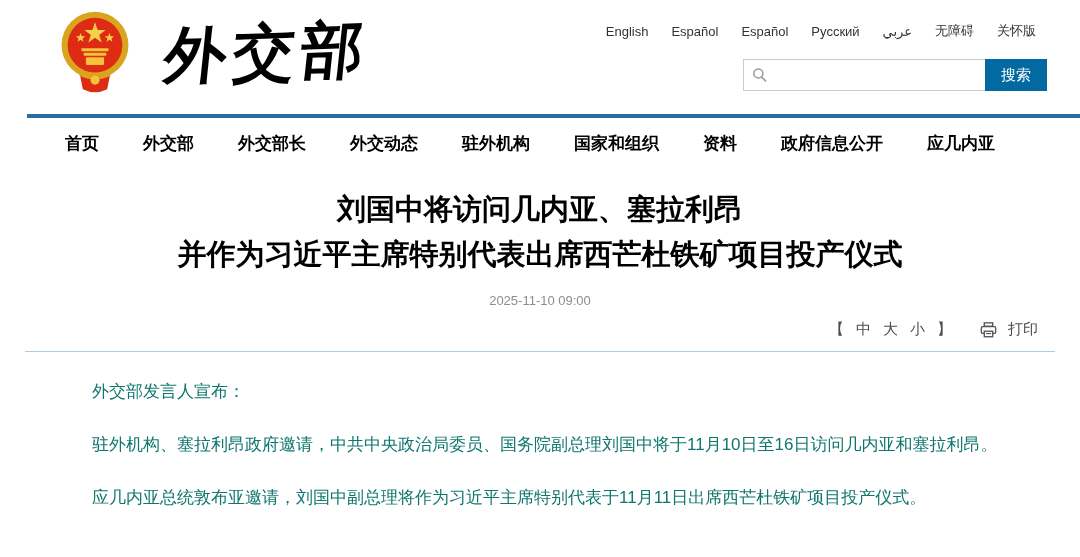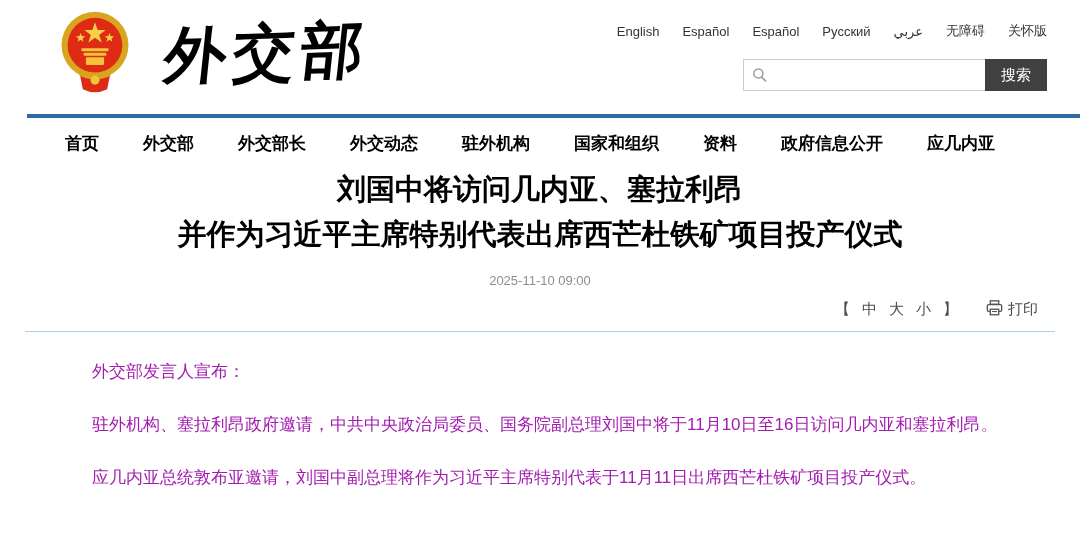--- a/index.html
+++ b/index.html
@@ -16,21 +16,21 @@
   .logo-wrap { position: absolute; left: 57px; top: 10px; display: flex; align-items: flex-start; cursor: pointer; }
   .emblem { width: 76px; height: 84px; }
   .calligraphy {
     margin-left: 32px; margin-top: -2px;
     font-family: "Liberation Serif", "DejaVu Serif", serif;
     font-size: 62px; font-weight: 700; color: #000;
     transform: skewX(-8deg) rotate(-2deg);
     letter-spacing: 6px; line-height: 90px;
   }
   .lang-row {
-    position: absolute; top: 22px; right: 33px;
+    position: absolute; top: 22px; right: 44px;
     display: flex; align-items: center; gap: 23px;
     font-size: 13px; color: #333;
   }
   .lang-row span { cursor: pointer; white-space: nowrap; }
   .search-bar { position: absolute; top: 59px; right: 33px; display: flex; height: 32px; }
   .search-input-wrap { position: relative; width: 242px; height: 32px; }
   .search-input {
     width: 100%; height: 100%; border: 1px solid #ccc; border-right: none;
     padding: 0 8px 0 30px; font-size: 14px; outline: none; background: #fff;
   }
@@ -47,34 +47,34 @@
     font-size: 17px; font-weight: 700; color: #000;
   }
   .nav-items span { cursor: pointer; white-space: nowrap; }
 
   
   .breadcrumb { margin: 16px 0 0 40px; font-size: 13px; color: #333; }
   .breadcrumb span.crumb { cursor: pointer; }
   .breadcrumb .sep { color: #333; }
 
   
-  .article-title { text-align: center; font-size: 29px; font-weight: 700; color: #000; line-height: 45px; }
+  .article-title { margin-top: 20px; text-align: center; font-size: 29px; font-weight: 700; color: #000; line-height: 45px; }
   .article-date { margin-top: 16px; text-align: center; font-size: 13px; color: #8e8e8e; }
   .tools-row {
     margin: 12px 42px 0 0; display: flex; justify-content: flex-end; align-items: center;
     font-size: 15px; color: #4d4d4d;
   }
   .font-sizer { display: flex; align-items: center; gap: 12px; }
   .font-sizer .opt { cursor: pointer; }
-  .print-ctrl { display: flex; align-items: flex-start; gap: 5px; margin-left: 28px; cursor: pointer; }
+  .print-ctrl { display: flex; align-items: center; gap: 11px; margin-left: 28px; cursor: pointer; }
   .print-icon { width: 17px; height: 16px; }
   .divider { margin: 12px 25px 0 25px; border: none; border-top: 1px solid #aacdea; height: 0; }
 
   
-  .article-body { margin: 16px 60px 0 58px; font-size: 17px; color: #a21caf; }
+  .article-body { margin: 16px 60px 0 58px; font-size: 17px; color: #0f766e; }
   .article-body p { text-indent: 34px; margin-top: 27px; line-height: 26px; font-weight: 500; }
 </style>
 </head>
 <body>
 
 <div class="page">
 
   <div class="header">
 
     <div class="logo-wrap">
@@ -105,21 +105,21 @@
     </div>
 
     <div class="search-bar">
       <div class="search-input-wrap">
         <svg class="search-glass" viewBox="0 0 20 20">
           <circle cx="8.5" cy="8.5" r="6" fill="none" stroke="#9a9a9a" stroke-width="2"></circle>
           <line x1="13" y1="13.5" x2="18" y2="18.5" stroke="#9a9a9a" stroke-width="2" stroke-linecap="round"></line>
         </svg>
         <input class="search-input" type="text" placeholder="" style="">
       </div>
-      <button class="search-btn" style="background:#404040">搜索</button>
+      <button class="search-btn" style="background:#0369a1">搜索</button>
     </div>
   </div>
 
   <div class="nav">
     <div class="nav-items">
       <span>首页</span>
       <span>外交部</span>
       <span>外交部长</span>
       <span>外交动态</span>
       <span>驻外机构</span>

